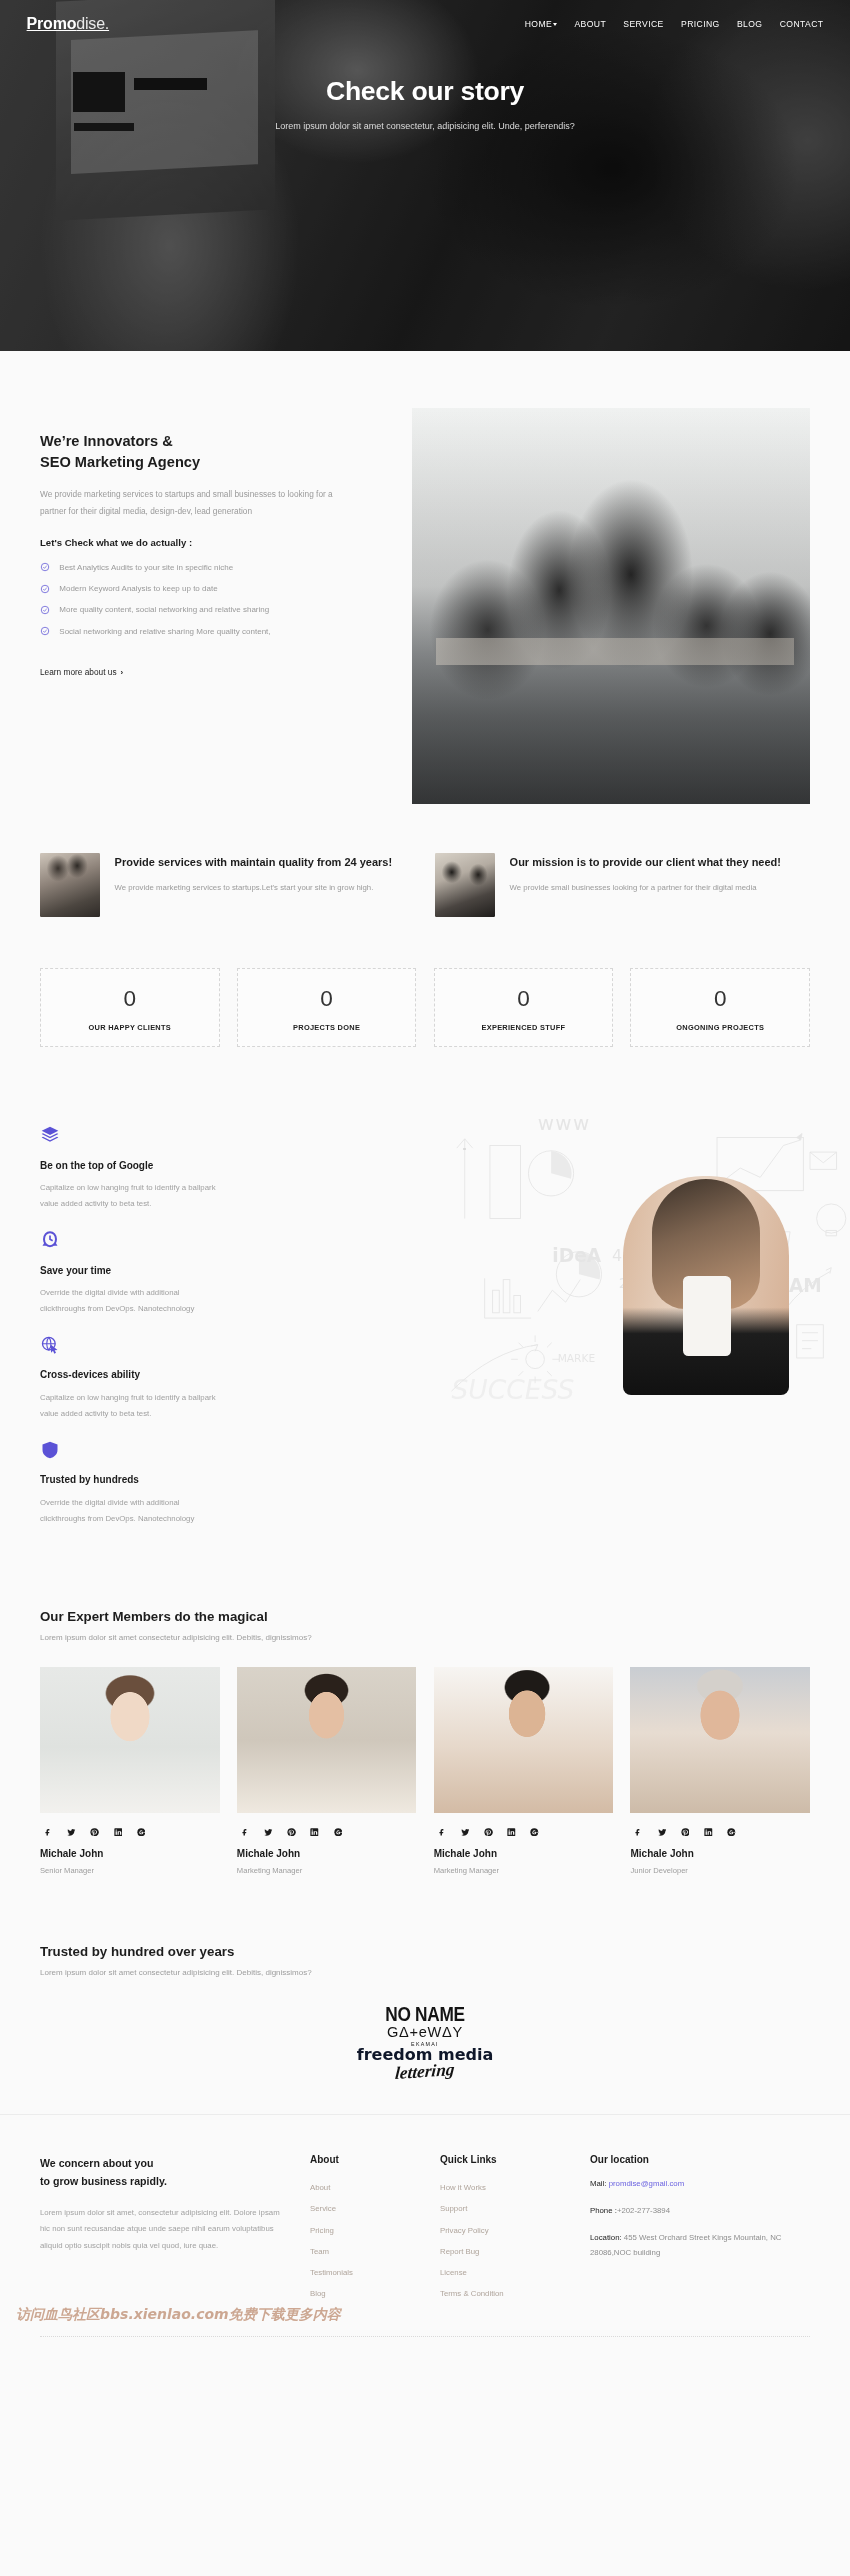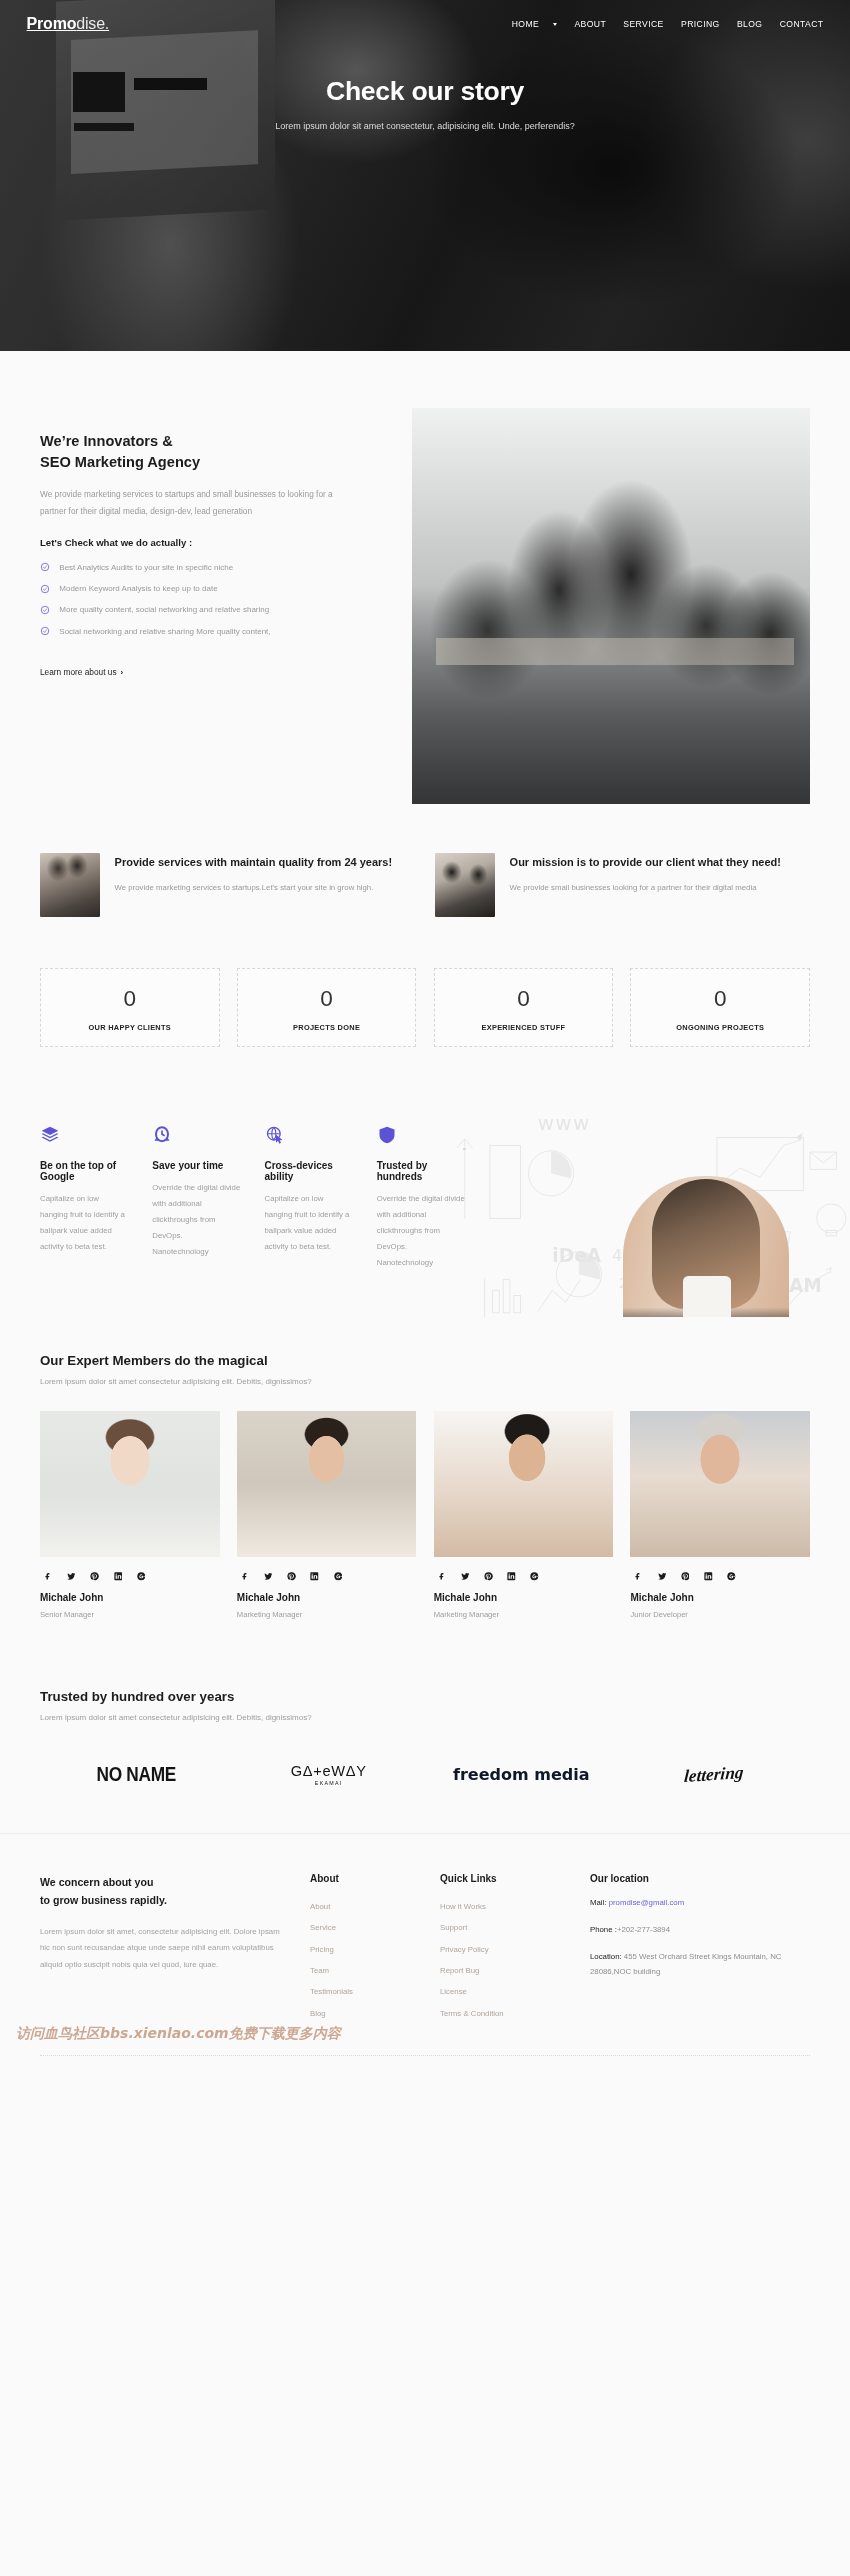--- a/index.html
+++ b/index.html
@@ -59,21 +59,21 @@
     position: relative; z-index: 5;
     display: flex; align-items: center; justify-content: space-between;
     padding: 14.6px 26.6px 0 26.6px;
   }
   .logo { font-size: 16px; letter-spacing: -0.2px; color: #fff; }
   .logo .lg-b { font-weight: 700; }
   .logo .lg-l { font-weight: 400; color: #e9e9e9; }
   .nav-links { display: flex; gap: 17.3px; align-items: center; }
   .nav-link {
     color: #fff; font-size: 8.6px; letter-spacing: 0.4px;
-    text-decoration: none; display: inline-flex; align-items: center; gap: 14px;
+    text-decoration: none; display: inline-flex; align-items: center; gap: 1px;
   }
   .caret {
     display: inline-block; width: 0; height: 0;
     border-left: 2.7px solid transparent; border-right: 2.7px solid transparent;
     border-top: 3.3px solid #fff; margin-top: 1.3px;
   }
   .hero-center {
     position: relative; z-index: 5;
     text-align: center; margin-top: 43px;
   }
@@ -190,21 +190,21 @@
     content:""; position:absolute; left:29px; top:2.7px; width:108px; height:130px;
     border-radius: 54px 54px 33px 33px;
     background: linear-gradient(160deg,#3b3129 0%, #7d6450 40%, #c39a79 100%);
   }
   .feat-woman::after {
     content:""; position:absolute; left:60px; top:100px; width:48px; height:80px;
     background: #f6f4f1; border-radius: 5.3px;
   }
   .feat-grid {
     position: relative; z-index: 3;
-    display: grid; grid-template-columns: 1fr 1fr 1fr 1fr; gap: 31px 24px;
+    display: grid; grid-template-columns: 1fr; gap: 18px 24px;
     width: 425px;
   }
   .feat-ic { width: 20px; height: 20px; margin-bottom: 14.6px; }
   .feat-h { font-size: 10px; font-weight: 700; color: #1b1b1b; }
   .feat-p { font-size: 7.8px; color: #a0a0a0; line-height: 2.05; margin-top: 9.3px; max-width: 186px; }
 
   
   .team { padding: 36px 0 26.6px; }
   .sec-h { font-size: 13.3px; font-weight: 700; color: #1d1d1d; }
   .sec-p { font-size: 8px; color: #9d9d9d; margin-top: 9.3px; }
@@ -227,21 +227,21 @@
       radial-gradient(ellipse 31px 39px at 50% 33%, #e0b79a 0 62%, rgba(224,183,154,0) 64%),
       radial-gradient(ellipse 37px 26.6px at 50% 13%, #d4d0cb 0 60%, rgba(212,208,203,0) 64%),
       linear-gradient(180deg,#c9cdd2 0%, #e7dcd1 45%, #cdbba8 100%); }
   .tm-social { display: flex; gap: 14.6px; margin-top: 13.3px; padding-left: 4px; }
   .tm-social .sic { width: 8.6px; height: 8.6px; }
   .tm-name { font-size: 10px; font-weight: 700; margin-top: 13.3px; color: #1b1b1b; }
   .tm-role { font-size: 7.6px; color: #9d9d9d; margin-top: 6.6px; }
 
   
   .brands { padding: 43px 0 32px; }
-  .brand-row { display: flex; margin-top: 26.6px; }
+  .brand-row { display: flex; margin-top: 26.6px; flex-direction: column; }
   .brand { flex: 1; display: flex; align-items: center; justify-content: center; height: 53px; }
   .bn1 { font-size: 17.3px; font-weight: 700; letter-spacing: -0.3px; font-family: "Liberation Sans", sans-serif; color: #141414; transform: scaleY(1.18); }
   .bn2 { font-size: 14.6px; letter-spacing: 0.7px; color: #141414; text-align: center; line-height: 1.05; }
   .bn2 small { display: block; font-size: 5.3px; letter-spacing: 1.3px; margin-top: 1.3px; }
   .bn3 { font-size: 16px; font-weight: 700; color: #0f172a; line-height: .95; text-align: center; font-family: "DejaVu Sans", sans-serif; }
   .bn4 { font-size: 17.3px; font-style: italic; font-weight: 700; color: #141414; font-family: "Liberation Serif", serif; transform: rotate(-4deg) skewX(-8deg); }
 
   
   .footer { border-top: 0.7px solid #ececec; padding: 39px 0 0; }
   .foot-row { display: flex; gap: 24px; }

